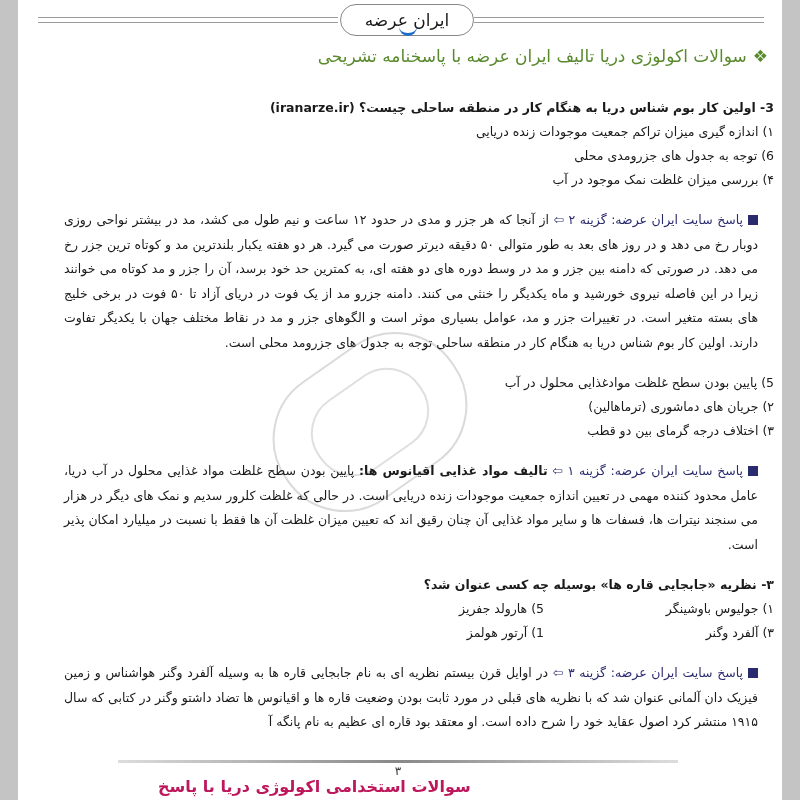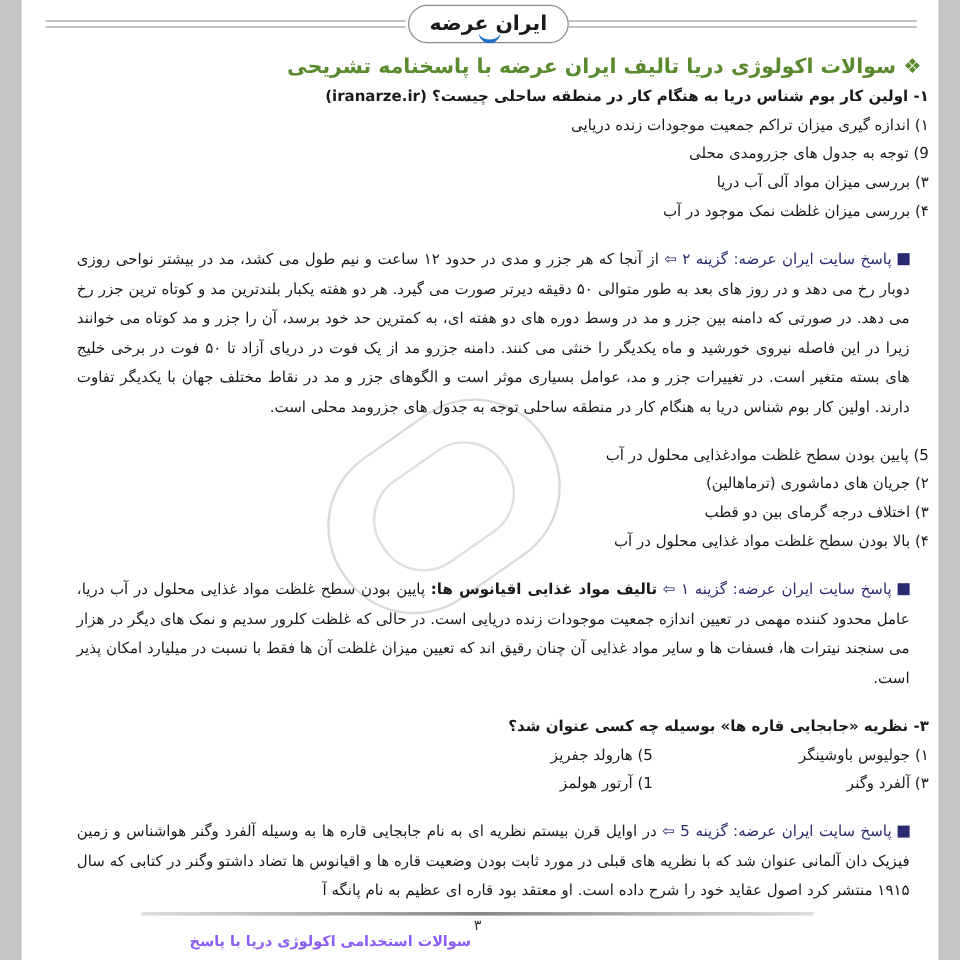--- a/index.html
+++ b/index.html
@@ -2,36 +2,36 @@
 <html><head>
 <meta charset="utf-8">
 <style>
   html,body{margin:0;padding:0;}
   body{width:800px;height:800px;background:#c4c4c4;overflow:hidden;position:relative;font-family:"DejaVu Sans",sans-serif;}
   .page{position:absolute;left:18px;top:0;width:764px;height:800px;background:#ffffff;}
   .header{position:absolute;left:0;top:0;width:764px;height:42px;}
   .hline{position:absolute;top:17px;height:4px;border-top:1px solid #9a9a9a;border-bottom:1px solid #9a9a9a;}
   .hline.l{left:20px;width:300px;}
   .hline.r{left:456px;width:290px;}
-  .logo{position:absolute;left:322px;top:4px;width:132px;height:30px;border:1.5px solid #888;border-radius:16px;background:#fff;display:flex;align-items:center;justify-content:center;font-weight:bold;font-size:17px;color:#1a1a1a;direction:rtl;}
+  .logo{position:absolute;left:322px;top:4px;width:132px;height:30px;border:1.5px solid #888;border-radius:16px;background:#fff;display:flex;align-items:center;justify-content:center;font-weight:normal;font-size:17px;color:#1a1a1a;direction:rtl;}
   .logo .swoosh{position:absolute;left:58px;top:14px;width:18px;height:14px;border-bottom:3px solid #1e6fc9;border-radius:0 0 14px 14px;}
   .content{position:absolute;left:30px;top:42px;width:726px;direction:rtl;text-align:right;color:#1a1a1a;}
-  .title{font-size:17px;font-weight:bold;color:#5a8a2e;margin:2px 0 0 0;line-height:24px;padding-right:6px;}
+  .title{font-size:17px;font-weight:normal;color:#5a8a2e;margin:2px 0 28px 0;line-height:24px;padding-right:6px;}
   .title .bullet{color:#5a8a2e;margin-left:6px;}
   .q{font-size:12.5px;font-weight:bold;line-height:24px;margin:0;}
   .opt{font-size:12.5px;line-height:24px;margin:0;padding-right:0;}
   .ans{font-size:12.5px;line-height:24.5px;margin:16px;text-align:justify;}
   .ans .lbl{color:#2a2a6e;}
   .ans .chk{display:inline-block;width:10px;height:10px;background:#2a2a6e;margin-left:5px;vertical-align:-1px;}
   .ans b{color:#1a1a1a;}
   .grid2{display:flex;flex-direction:row;}
   .grid2 .c{width:230px;font-size:12.5px;line-height:24px;}
   .footer-line{position:absolute;left:100px;top:760px;width:560px;height:3px;background:linear-gradient(to right,#ddd,#888,#ddd);}
   .page-num{position:absolute;left:360px;top:764px;width:40px;text-align:center;font-size:12px;color:#333;}
-  .footer-title{position:absolute;left:140px;top:777px;font-size:12px;font-weight:bold;direction:rtl;color:#8b5cf6;}
+  .footer-title{position:absolute;left:140px;top:777px;font-size:16px;font-weight:bold;direction:rtl;color:#be185d;}
   .watermark{position:absolute;left:250px;top:350px;width:200px;height:140px;border:2px solid rgba(150,150,150,0.35);border-radius:70px;transform:rotate(-35deg);pointer-events:none;}
   .watermark2{position:absolute;left:290px;top:380px;width:120px;height:80px;border:2px solid rgba(150,150,150,0.3);border-radius:40px;transform:rotate(-35deg);pointer-events:none;}
 </style>
 </head>
 <body>
 
 <div class="page">
 
   <div class="header">
     <div class="hline l"></div>
@@ -43,54 +43,52 @@
   </div>
 
   <div class="watermark"></div>
   <div class="watermark2"></div>
 
   <div class="content">
     <div class="title">
       <span class="bullet">❖</span><span>سوالات اکولوژی دریا تالیف ایران عرضه با پاسخنامه تشریحی</span>
     </div>
 
-    <p class="q">۱- اولین کار بوم شناس دریا به هنگام کار در منطقه ساحلی چیست؟ (iranarze.ir)</p>
+    <p class="q">3- اولین کار بوم شناس دریا به هنگام کار در منطقه ساحلی چیست؟ (iranarze.ir)</p>
     <p class="opt">۱) اندازه گیری میزان تراکم جمعیت موجودات زنده دریایی</p>
-    <p class="opt">9) توجه به جدول های جزرومدی محلی</p>
-    <p class="opt">۳) بررسی میزان مواد آلی آب دریا</p>
+    <p class="opt">6) توجه به جدول های جزرومدی محلی</p>
     <p class="opt">۴) بررسی میزان غلظت نمک موجود در آب</p>
     <p class="ans">
       <span class="chk"></span><span class="lbl">پاسخ سایت ایران عرضه:</span>
       <span class="lbl">گزینه ۲ ⇦</span>
       <span>از آنجا که هر جزر و مدی در حدود ۱۲ ساعت و نیم طول می کشد، مد در بیشتر نواحی روزی دوبار رخ می دهد و در روز های بعد به طور متوالی ۵۰ دقیقه دیرتر صورت می گیرد. هر دو هفته یکبار بلندترین مد و کوتاه ترین جزر رخ می دهد. در صورتی که دامنه بین جزر و مد در وسط دوره های دو هفته ای، به کمترین حد خود برسد، آن را جزر و مد کوتاه می خوانند زیرا در این فاصله نیروی خورشید و ماه یکدیگر را خنثی می کنند. دامنه جزرو مد از یک فوت در دریای آزاد تا ۵۰ فوت در برخی خلیج های بسته متغیر است. در تغییرات جزر و مد، عوامل بسیاری موثر است و الگوهای جزر و مد در نقاط مختلف جهان با یکدیگر تفاوت دارند. اولین کار بوم شناس دریا به هنگام کار در منطقه ساحلی توجه به جدول های جزرومد محلی است.</span>
     </p>
 
     <p class="opt">5) پایین بودن سطح غلظت موادغذایی محلول در آب</p>
     <p class="opt">۲) جریان های دماشوری (ترماهالین)</p>
     <p class="opt">۳) اختلاف درجه گرمای بین دو قطب</p>
-    <p class="opt">۴) بالا بودن سطح غلظت مواد غذایی محلول در آب</p>
     <p class="ans">
       <span class="chk"></span><span class="lbl">پاسخ سایت ایران عرضه:</span>
       <span class="lbl">گزینه ۱ ⇦</span>
       <b>تالیف مواد غذایی اقیانوس ها:</b>
       <span>پایین بودن سطح غلظت مواد غذایی محلول در آب دریا، عامل محدود کننده مهمی در تعیین اندازه جمعیت موجودات زنده دریایی است. در حالی که غلظت کلرور سدیم و نمک های دیگر در هزار می سنجند نیترات ها، فسفات ها و سایر مواد غذایی آن چنان رقیق اند که تعیین میزان غلظت آن ها فقط با نسبت در میلیارد امکان پذیر است.</span>
     </p>
 
     <p class="q">۳- نظریه «جابجایی قاره ها» بوسیله چه کسی عنوان شد؟</p>
     <div class="grid2">
       <div class="c">۱) جولیوس باوشینگر</div>
       <div class="c">5) هارولد جفریز</div>
     </div>
     <div class="grid2">
       <div class="c">۳) آلفرد وگنر</div>
       <div class="c">1) آرتور هولمز</div>
     </div>
     <p class="ans">
       <span class="chk"></span><span class="lbl">پاسخ سایت ایران عرضه:</span>
-      <span class="lbl">گزینه 5 ⇦</span>
+      <span class="lbl">گزینه ۳ ⇦</span>
       <span>در اوایل قرن بیستم نظریه ای به نام جابجایی قاره ها به وسیله آلفرد وگنر هواشناس و زمین فیزیک دان آلمانی عنوان شد که با نظریه های قبلی در مورد ثابت بودن وضعیت قاره ها و اقیانوس ها تضاد داشتو وگنر در کتابی که سال ۱۹۱۵ منتشر کرد اصول عقاید خود را شرح داده است. او معتقد بود قاره ای عظیم به نام پانگه آ</span>
     </p>
   </div>
 
   <div class="footer-line"></div>
   <div class="page-num">۳</div>
   <div class="footer-title">سوالات استخدامی اکولوژی دریا با پاسخ</div>
 </div>
 
 </body></html>

